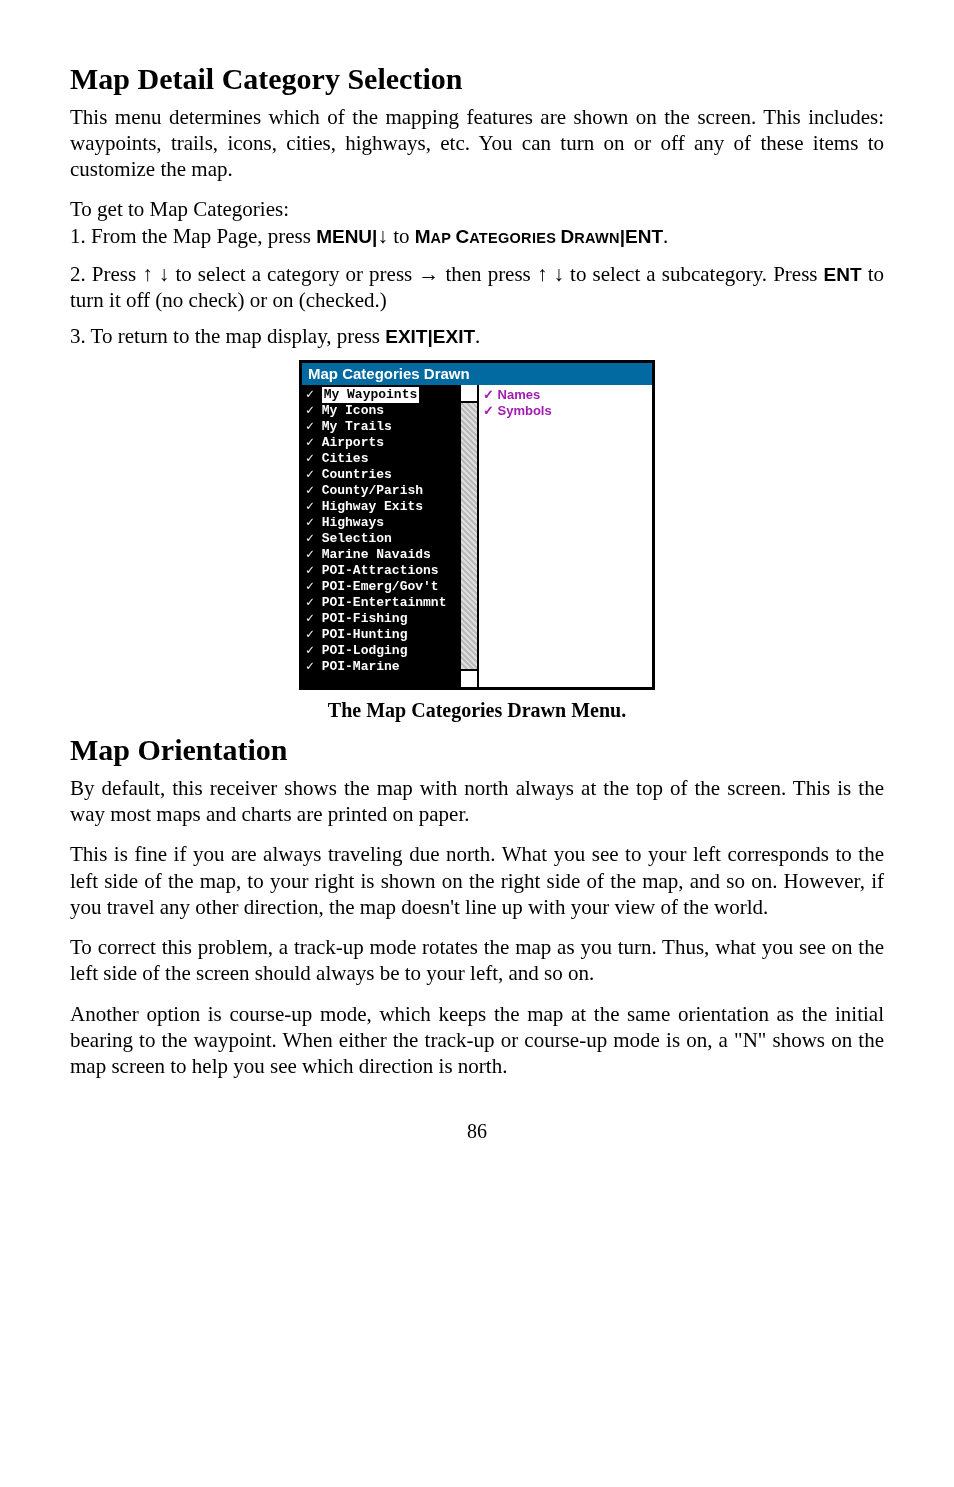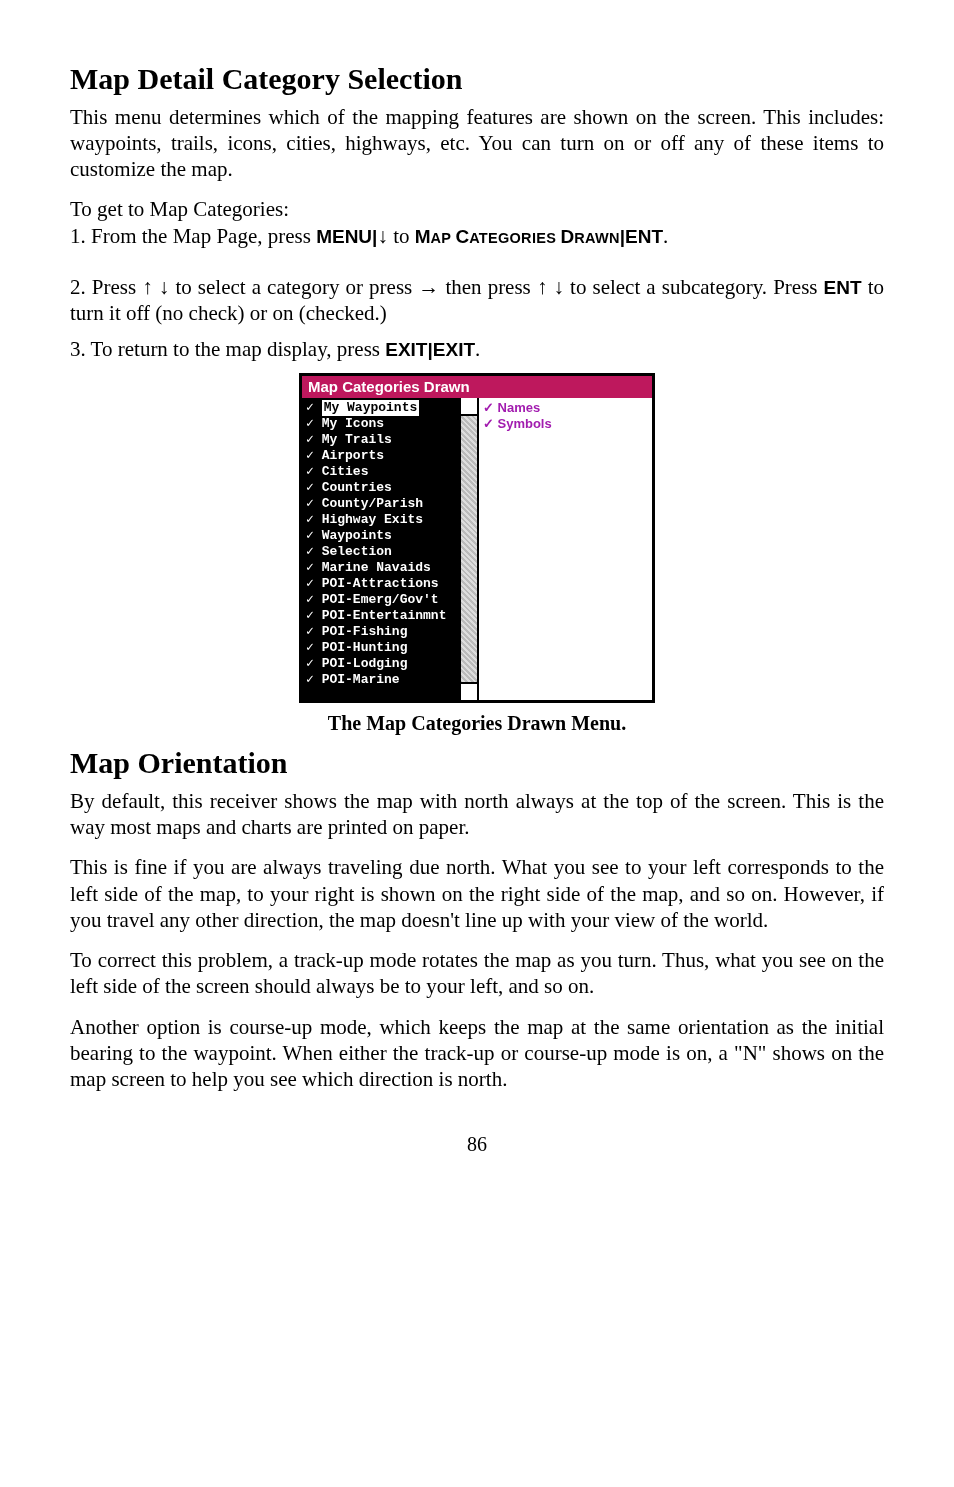--- a/index.html
+++ b/index.html
@@ -50,21 +50,21 @@
     display: inline-block;
     border: 3px solid #000;
     background: #fff;
     width: 350px;
     text-align: left;
     font-family: Arial, Helvetica, sans-serif;
     font-size: 14px;
     color: #000;
   }
   .device .titlebar {
-    background: #be185d;
+    background: #0369a1;
     color: #fff;
     font-weight: bold;
     padding: 2px 6px;
     font-size: 15px;
   }
   .device .headers {
     display: flex;
     background: #666;
     color: #fff;
     font-weight: bold;
@@ -154,21 +154,21 @@
 </style>
 </head>
 <body>
 
 <h2>Map Detail Category Selection</h2>
 
 <p class="justify">This menu determines which of the mapping features are shown on the screen. This includes: waypoints, trails, icons, cities, highways, etc. You can turn on or off any of these items to customize the map.</p>
 
 <p style="margin-bottom:0">To get to Map Categories:</p>
 
-<p style="margin-bottom:25px">
+<p style="margin-bottom:12px">
   <span>1. From the Map Page, press </span><span class="keycap">MENU</span><span class="keycap">|</span><span class="arrow">↓</span><span> to </span><span class="smallcaps-lg">M</span><span class="smallcaps">AP </span><span class="smallcaps-lg">C</span><span class="smallcaps">ATEGORIES </span><span class="smallcaps-lg">D</span><span class="smallcaps">RAWN</span><span class="keycap">|</span><span class="keycap">ENT</span><span>.</span>
 </p>
 
 <p class="justify" style="margin-bottom:10px">
   <span>2. Press </span><span class="arrow">↑</span> <span class="arrow">↓</span><span> to select a category or press </span><span class="arrow">→</span><span> then press </span><span class="arrow">↑</span> <span class="arrow">↓</span><span> to select a subcategory. Press </span><span class="keycap">ENT</span><span> to turn it off (no check) or on (checked.)</span>
 </p>
 
 <p style="margin-bottom:10px">
   <span>3. To return to the map display, press </span><span class="keycap">EXIT</span><span class="keycap">|</span><span class="keycap">EXIT</span><span>.</span>
 </p>
@@ -180,21 +180,21 @@
       <div class="col-left">
         <div class="list">
           <div class="row"><span class="check">✓</span> <span class="sel">My Waypoints</span></div>
           <div class="row"><span class="check">✓</span> <span>My Icons</span></div>
           <div class="row"><span class="check">✓</span> <span>My Trails</span></div>
           <div class="row"><span class="check">✓</span> <span>Airports</span></div>
           <div class="row"><span class="check">✓</span> <span>Cities</span></div>
           <div class="row"><span class="check">✓</span> <span>Countries</span></div>
           <div class="row"><span class="check">✓</span> <span>County/Parish</span></div>
           <div class="row"><span class="check">✓</span> <span>Highway Exits</span></div>
-          <div class="row"><span class="check">✓</span> <span>Waypoints</span></div>
+          <div class="row"><span class="check">✓</span> <span>Highways</span></div>
           <div class="row"><span class="check">✓</span> <span>Selection</span></div>
           <div class="row"><span class="check">✓</span> <span>Marine Navaids</span></div>
           <div class="row"><span class="check">✓</span> <span>POI-Attractions</span></div>
           <div class="row"><span class="check">✓</span> <span>POI-Emerg/Gov't</span></div>
           <div class="row"><span class="check">✓</span> <span>POI-Entertainmnt</span></div>
           <div class="row"><span class="check">✓</span> <span>POI-Fishing</span></div>
           <div class="row"><span class="check">✓</span> <span>POI-Hunting</span></div>
           <div class="row"><span class="check">✓</span> <span>POI-Lodging</span></div>
           <div class="row"><span class="check">✓</span> <span>POI-Marine</span></div>
         </div>

